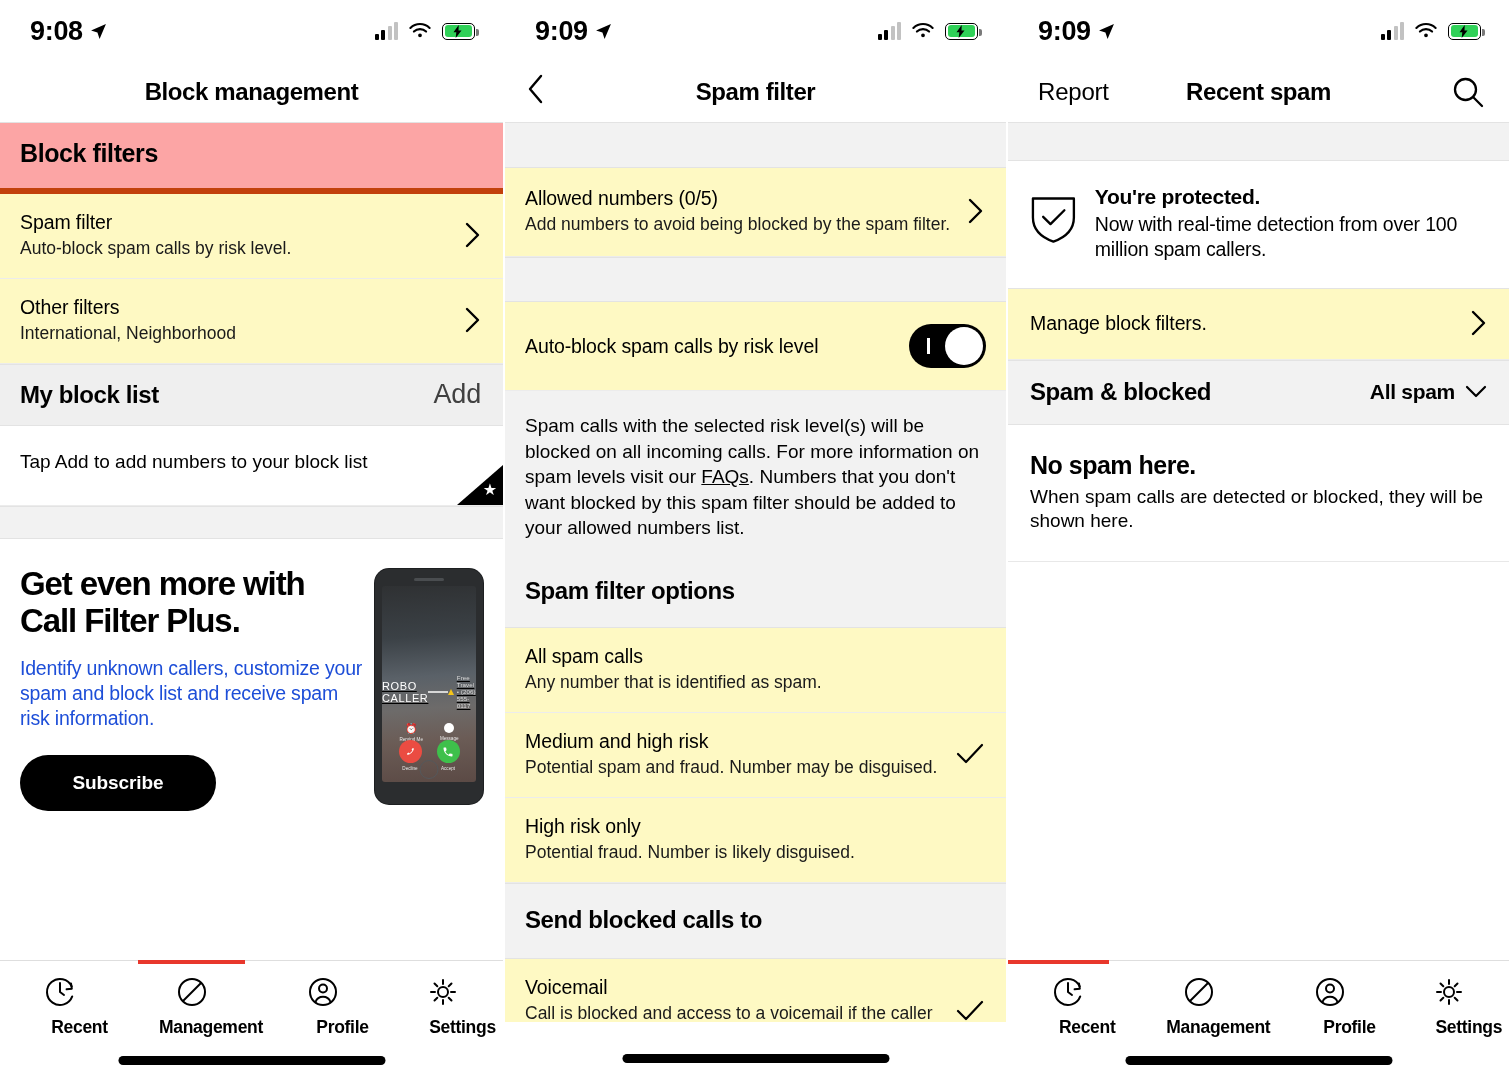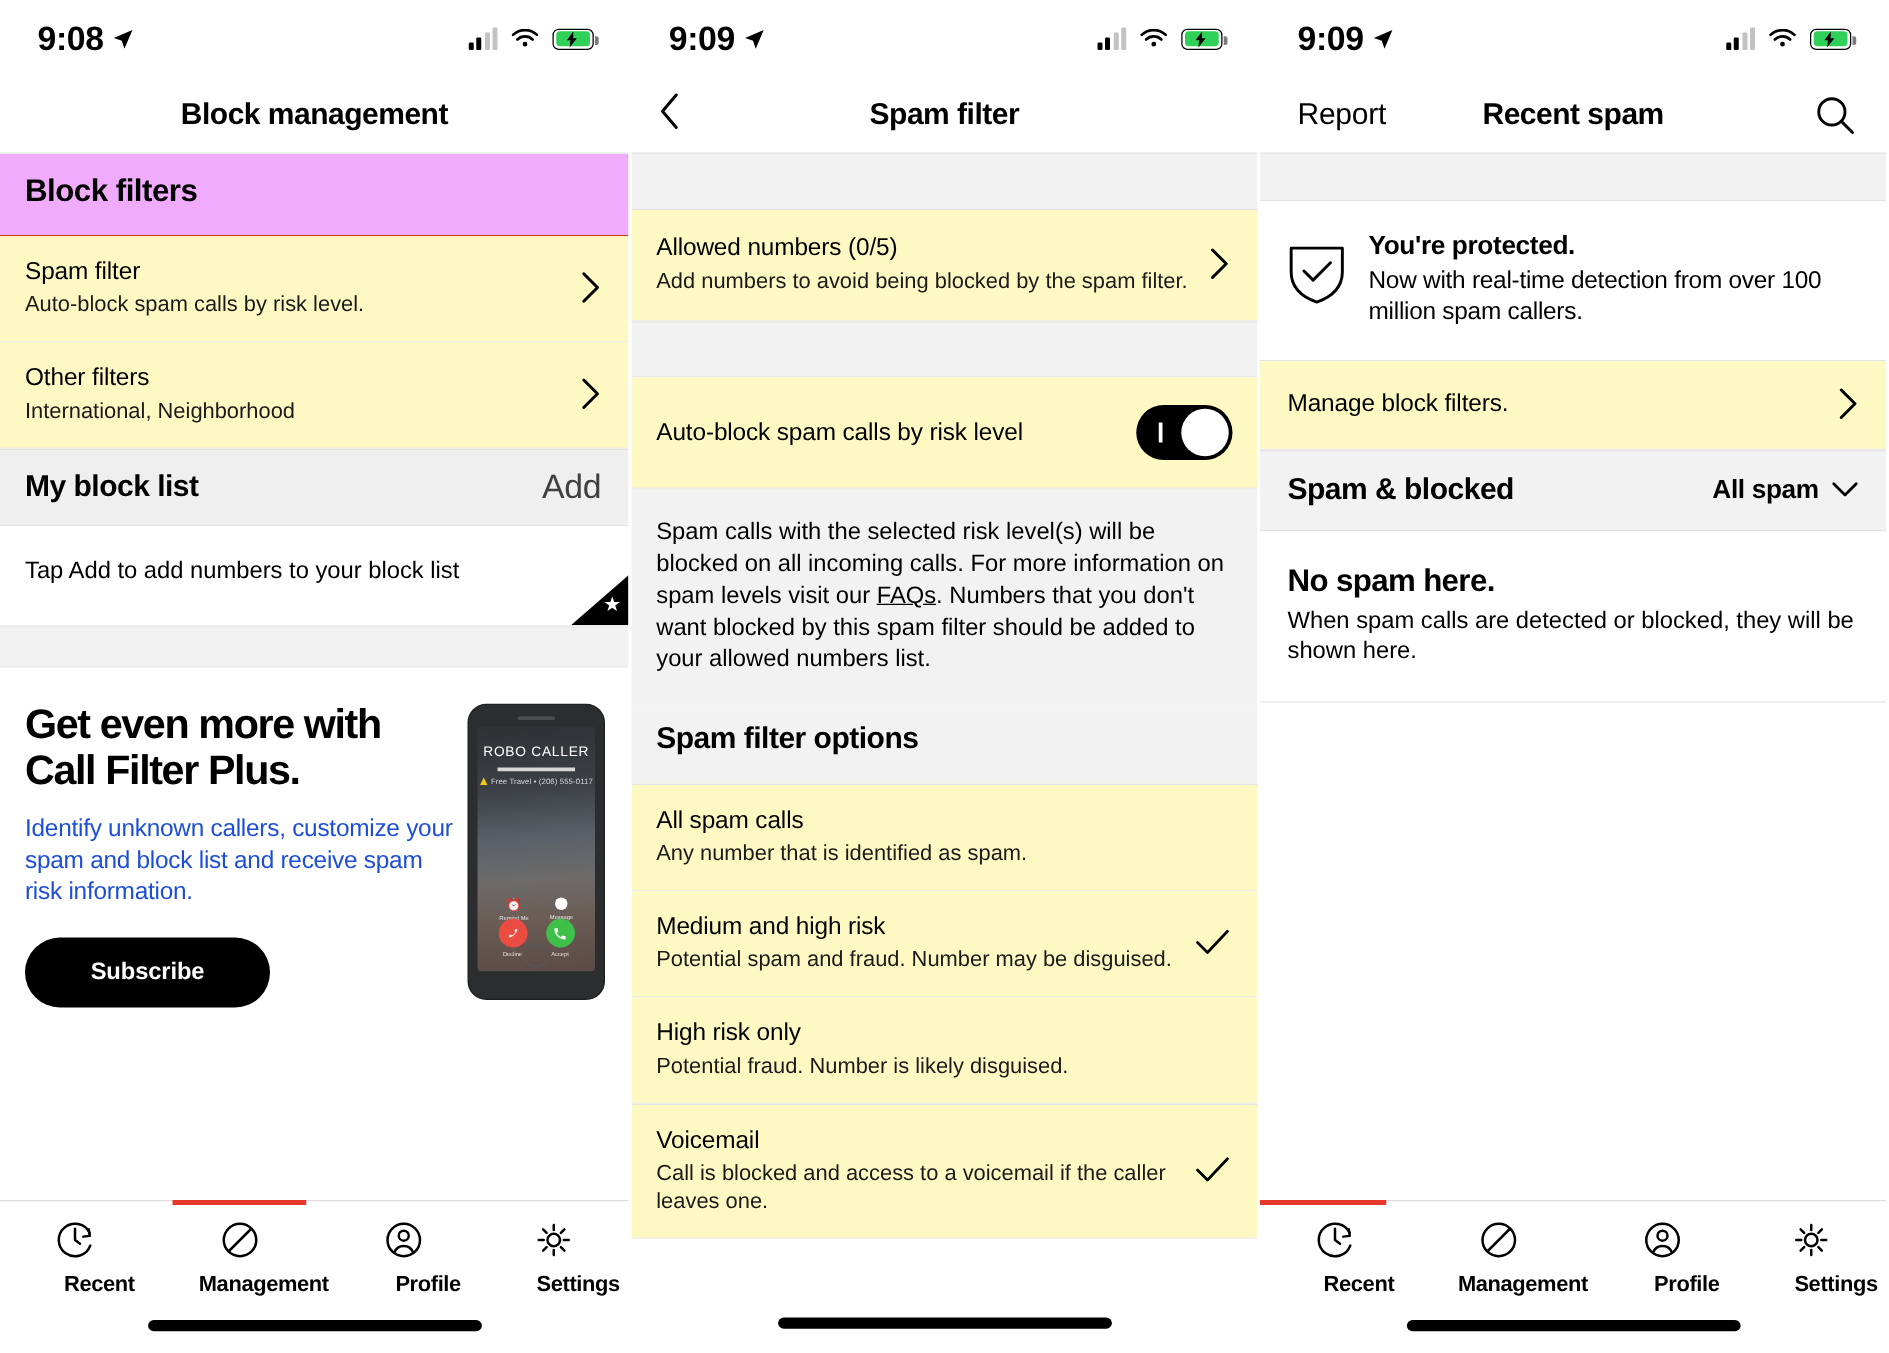--- a/index.html
+++ b/index.html
@@ -39,21 +39,21 @@
   .nav-title{ font-size:24px; font-weight:700; color:#000; letter-spacing:-0.4px; }
   .nav-left{ position:absolute; left:22px; top:50%; transform:translateY(-50%);
              font-size:23px; color:#000; }
   .nav-left-txt{ position:absolute; left:30px; top:50%; transform:translateY(-50%);
                  font-size:24px; color:#000; letter-spacing:-0.2px; }
   .nav-right{ position:absolute; right:24px; top:50%; transform:translateY(-50%);
               display:flex; align-items:center; }
 
   
   .body{ flex:1 1 auto; overflow:hidden; background:#fff; }
-  .grayband{ background:#f0abfc; border-bottom:1px solid #c2410c; }
+  .grayband{ background:#fca5a5; border-bottom:6px solid #c2410c; }
   .pad{ padding:16px 20px 20px 20px; }
   .sec-title{ font-size:25px; font-weight:700; color:#000; letter-spacing:-0.4px; }
   .sec-body{ font-size:17.5px; line-height:22.5px; color:#1a1a1a; margin-top:5px; }
 
   .row{ display:flex; align-items:center; justify-content:space-between;
         padding:17px 22px 19px 20px; background:#fef9c3;
         border-bottom:1px solid #ececec; position:relative; }
   .row-main{ flex:1 1 auto; min-width:0; }
   .row-title{ font-size:19.5px; color:#000; letter-spacing:-0.1px; }
   .row-sub{ font-size:17.5px; color:#1a1a1a; margin-top:3px; line-height:22px; }
@@ -91,21 +91,21 @@
                 justify-content:center; padding-top:4px; }
 
   
   .mock{ width:108px; height:235px; background:#2b2d2f; border-radius:14px;
          padding:17px 7px 22px 7px; position:relative; box-shadow:0 0 0 1px #1d1f21; }
   .mock-speaker{ position:absolute; top:9px; left:50%; transform:translateX(-50%);
                  width:30px; height:3px; background:#4a4d50; border-radius:2px; }
   .mock-screen{ width:100%; height:100%; border-radius:3px; overflow:hidden;
                 background:linear-gradient(176deg,#2f3133 0%,#3b4146 26%,#5a6168 46%,
                           #6d6b6a 62%,#6b5c56 78%,#5b4a45 100%); position:relative;
-                display:flex; flex-direction:column; align-items:center; padding-top:15px; }
+                display:flex; flex-direction:row; align-items:center; padding-top:15px;text-decoration:underline; }
   .mock-name{ color:#fff; font-size:11px; letter-spacing:0.6px; }
   .mock-rule{ width:62px; height:2.5px; background:#d6d6d6; margin:6px 0 5px; }
   .mock-meta{ color:#d9d9d9; font-size:6.2px; display:flex; align-items:center; gap:3px;
               letter-spacing:0.1px; }
   .warn-tri{ width:0; height:0; border-left:3.4px solid transparent;
              border-right:3.4px solid transparent; border-bottom:6px solid #f5c518; }
   .mock-actions{ position:absolute; bottom:40px; left:0; right:0;
                  display:flex; justify-content:space-around; padding:0 9px; }
   .mock-act{ display:flex; flex-direction:column; align-items:center; gap:3px; }
   .mock-act .lbl{ font-size:4.6px; color:#e8e8e8; }
@@ -419,20 +419,23 @@
           </svg>
       </div>
 
       <div class="row">
         <div class="row-main">
           <div class="row-title">High risk only</div>
           <div class="row-sub">Potential fraud. Number is likely disguised.</div>
         </div>
       </div>
 
+      <div class="sub-hdr" style="padding:22px 20px 24px 20px;border-top:1px solid #e3e3e3">
+        <span class="hdr-title">Send blocked calls to</span>
+      </div>
 
       <div class="row" style="border-top:1px solid #e3e3e3">
         <div class="row-main">
           <div class="row-title">Voicemail</div>
           <div class="row-sub">Call is blocked and access to a voicemail if the caller leaves one.</div>
         </div>
         <svg class="check" width="28" height="22" viewBox="0 0 28 22">
           <path d="M2 11l8 8L26 2" stroke="#000" stroke-width="2.2" fill="none" stroke-linecap="round" stroke-linejoin="round"></path>
           </svg>
       </div>

